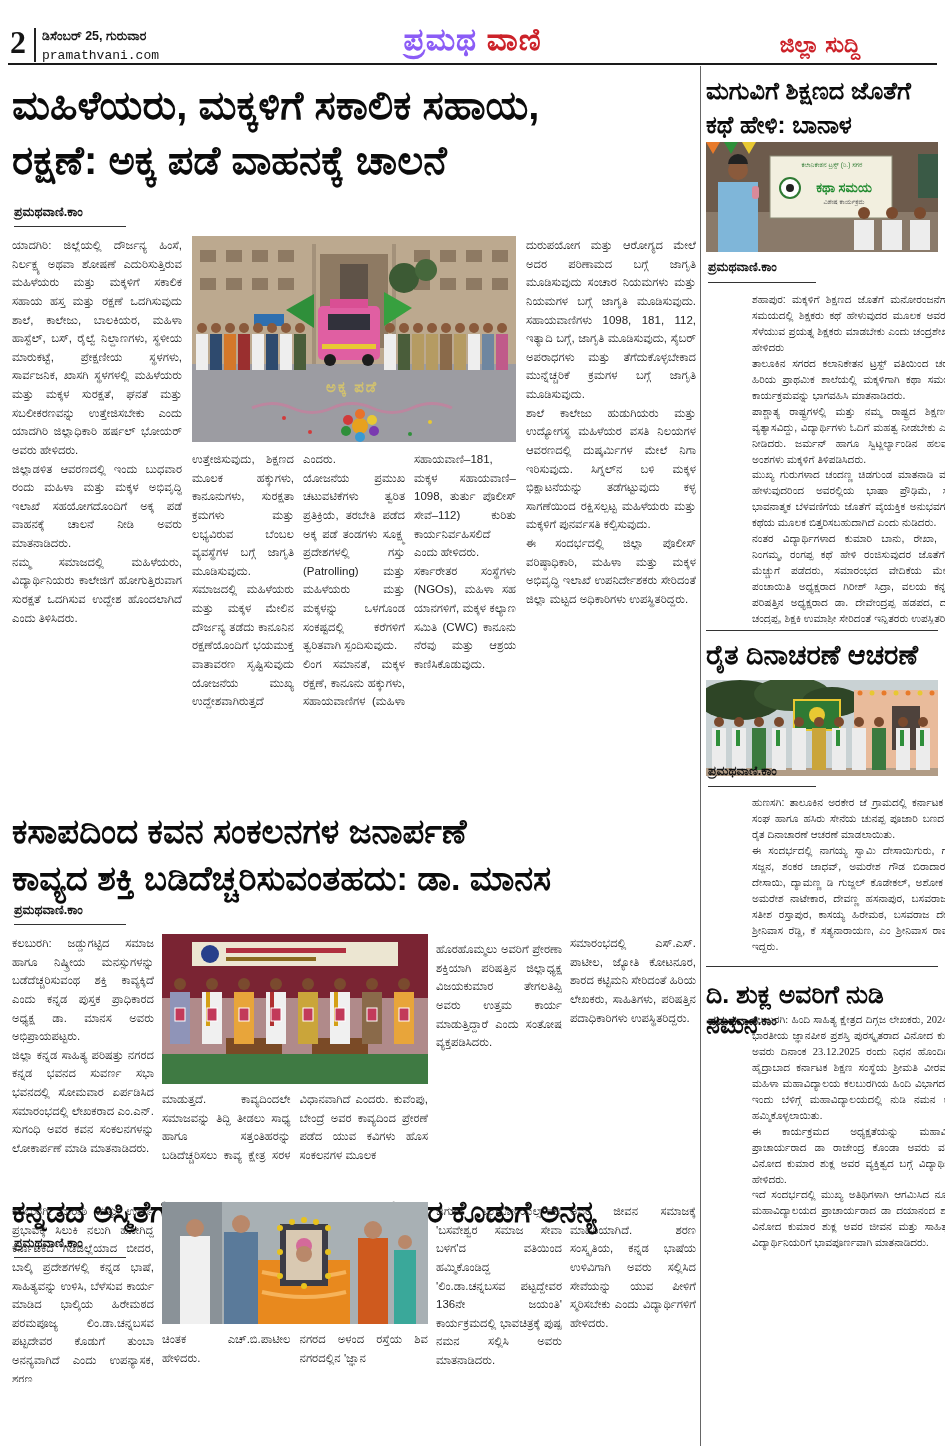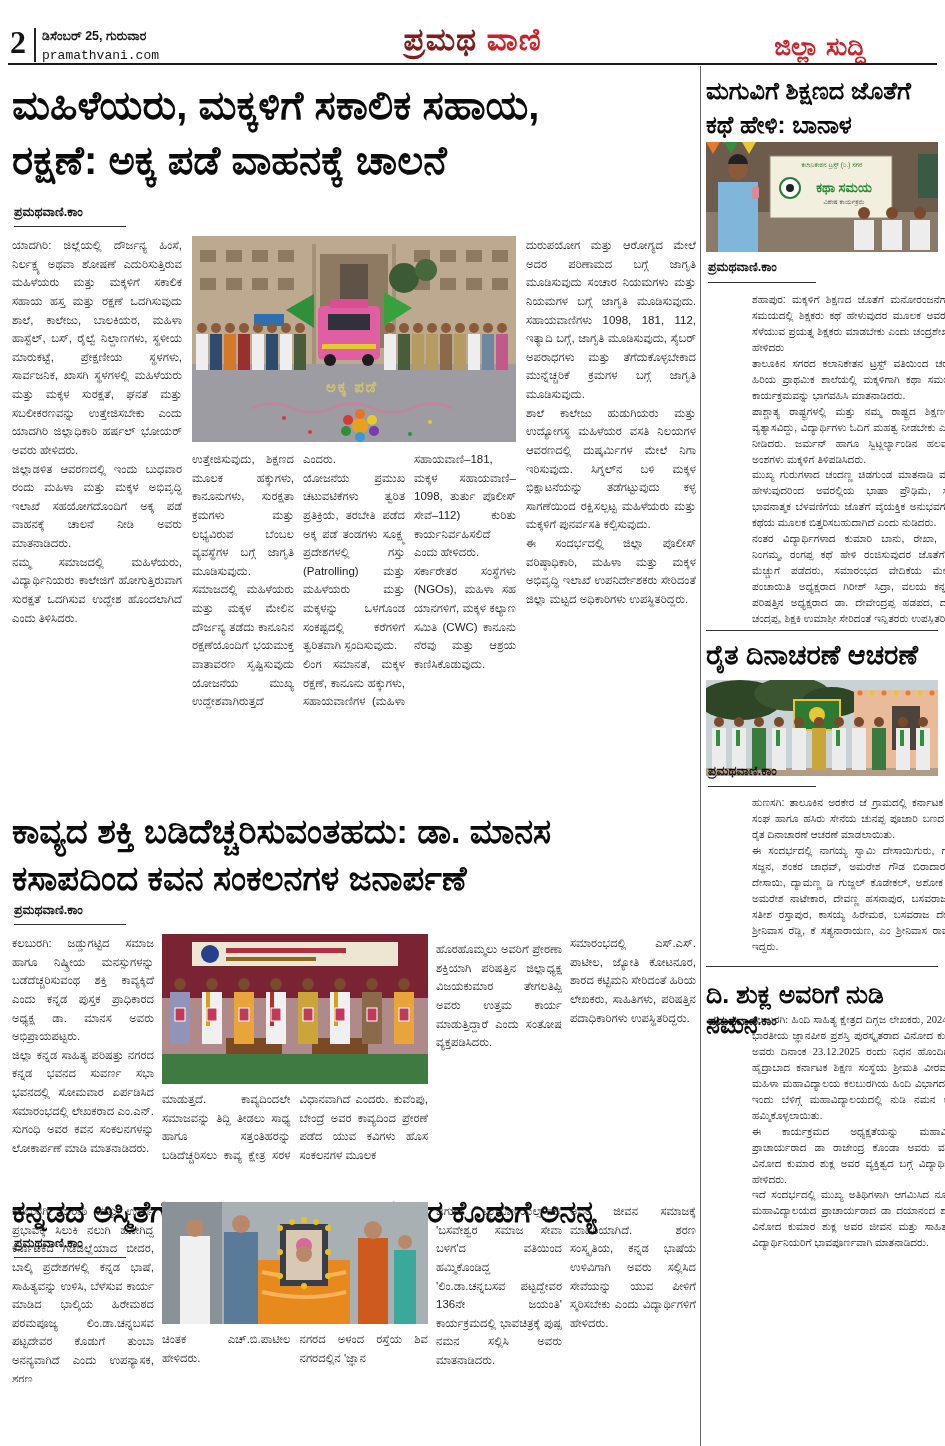--- a/index.html
+++ b/index.html
@@ -8,23 +8,23 @@
     position:relative; background:#ffffff; overflow:hidden;
     font-family:"Liberation Sans","DejaVu Sans",sans-serif; color:#151515;
   }
   .abs { position:absolute; }
   
   .page-num { left:10px; top:24px; font-size:32px; font-weight:bold; font-family:"Liberation Serif","DejaVu Serif",serif; }
   .hdr-bar { left:34px; top:28px; width:2px; height:34px; background:#222; }
   .hdr-date { left:42px; top:29px; font-size:12.5px; font-weight:bold;text-align:right; }
   .hdr-url  { left:42px; top:48px; font-size:13px;font-family:Liberation Mono, monospace; }
   .masthead { left:0; top:22px; width:945px; text-align:center; font-size:31px; font-weight:bold; letter-spacing:1px; }
-  .mast-blue { color:#7f1d1d;margin-top:12px; }
+  .mast-blue { color:#8b5cf6;margin-top:12px; }
   .mast-red  { color:#cc2229; }
-  .section-label { left:700px; top:32px; width:240px; text-align:center; font-size:25px; font-weight:bold; color:#cc2229; }
+  .section-label { left:700px; top:32px; width:240px; text-align:center; font-size:22px; font-weight:bold; color:#cc2229; }
   .hdr-rule { left:8px; top:63px; width:929px; height:2px; background:#1a1a1a; }
   .v-divider { left:700px; top:66px; width:1px; height:1380px; background:#666; }
 
   
   .headline { font-weight:bold; color:#0c0c0c; }
   .byline { font-size:12.5px; font-weight:bold; color:#111; }
   .byline-rule { height:1px; background:#333; }
   .bt { font-size:11.5px; line-height:1.62; text-align:justify; white-space:pre-line; color:#1d1d1d; overflow:hidden; }
   .sbt { font-size:10.5px; line-height:1.52; text-align:justify; white-space:pre-line; color:#1d1d1d; overflow:hidden;margin-left:46px; }
   .photo { display:block; }
@@ -194,22 +194,22 @@
 ಯೋಜನೆಯ ಪ್ರಮುಖ ಚಟುವಟಿಕೆಗಳು ತ್ವರಿತ ಪ್ರತಿಕ್ರಿಯೆ, ತರಬೇತಿ ಪಡೆದ ಅಕ್ಕ ಪಡೆ ತಂಡಗಳು ಸೂಕ್ಷ್ಮ ಪ್ರದೇಶಗಳಲ್ಲಿ ಗಸ್ತು (Patrolling) ಮತ್ತು ಮಹಿಳೆಯರು ಮತ್ತು ಮಕ್ಕಳನ್ನು ಒಳಗೊಂಡ ಸಂಕಷ್ಟದಲ್ಲಿ ಕರೆಗಳಿಗೆ ತ್ವರಿತವಾಗಿ ಸ್ಪಂದಿಸುವುದು.
 ಲಿಂಗ ಸಮಾನತೆ, ಮಕ್ಕಳ ರಕ್ಷಣೆ, ಕಾನೂನು ಹಕ್ಕುಗಳು, ಸಹಾಯವಾಣಿಗಳ (ಮಹಿಳಾ ಸಹಾಯವಾಣಿ–181, ಮಕ್ಕಳ ಸಹಾಯವಾಣಿ–1098, ತುರ್ತು ಪೊಲೀಸ್ ಸೇವೆ–112) ಕುರಿತು ಕಾರ್ಯನಿರ್ವಹಿಸಲಿದೆ ಎಂದು ಹೇಳಿದರು.
 ಸರ್ಕಾರೇತರ ಸಂಸ್ಥೆಗಳು (NGOs), ಮಹಿಳಾ ಸಹ ಯಾನಗಳಿಗೆ, ಮಕ್ಕಳ ಕಲ್ಯಾಣ ಸಮಿತಿ (CWC) ಕಾನೂನು ನೆರವು ಮತ್ತು ಆಶ್ರಯ ಕಾಣಿಸಿಕೊಡುವುದು.</div>
   </div>
   <div class="a1-col bt">ದುರುಪಯೋಗ ಮತ್ತು ಆರೋಗ್ಯದ ಮೇಲೆ ಅದರ ಪರಿಣಾಮದ ಬಗ್ಗೆ ಜಾಗೃತಿ ಮೂಡಿಸುವುದು ಸಂಚಾರ ನಿಯಮಗಳು ಮತ್ತು ನಿಯಮಗಳ ಬಗ್ಗೆ ಜಾಗೃತಿ ಮೂಡಿಸುವುದು. ಸಹಾಯವಾಣಿಗಳು 1098, 181, 112, ಇತ್ಯಾದಿ ಬಗ್ಗೆ, ಜಾಗೃತಿ ಮೂಡಿಸುವುದು, ಸೈಬರ್ ಅಪರಾಧಗಳು ಮತ್ತು ತೆಗೆದುಕೊಳ್ಳಬೇಕಾದ ಮುನ್ನೆಚ್ಚರಿಕೆ ಕ್ರಮಗಳ ಬಗ್ಗೆ ಜಾಗೃತಿ ಮೂಡಿಸುವುದು.
 ಶಾಲೆ ಕಾಲೇಜು ಹುಡುಗಿಯರು ಮತ್ತು ಉದ್ಯೋಗಸ್ಥ ಮಹಿಳೆಯರ ವಸತಿ ನಿಲಯಗಳ ಆವರಣದಲ್ಲಿ ದುಷ್ಕರ್ಮಿಗಳ ಮೇಲೆ ನಿಗಾ ಇರಿಸುವುದು. ಸಿಗ್ನಲ್‌ನ ಬಳಿ ಮಕ್ಕಳ ಭಿಕ್ಷಾಟನೆಯನ್ನು ತಡೆಗಟ್ಟುವುದು ಕಳ್ಳ ಸಾಗಣೆಯಿಂದ ರಕ್ಷಿಸಲ್ಪಟ್ಟ ಮಹಿಳೆಯರು ಮತ್ತು ಮಕ್ಕಳಿಗೆ ಪುನರ್ವಸತಿ ಕಲ್ಪಿಸುವುದು.
 ಈ ಸಂದರ್ಭದಲ್ಲಿ ಜಿಲ್ಲಾ ಪೊಲೀಸ್ ವರಿಷ್ಠಾಧಿಕಾರಿ, ಮಹಿಳಾ ಮತ್ತು ಮಕ್ಕಳ ಅಭಿವೃದ್ಧಿ ಇಲಾಖೆ ಉಪನಿರ್ದೇಶಕರು ಸೇರಿದಂತೆ ಜಿಲ್ಲಾ ಮಟ್ಟದ ಅಧಿಕಾರಿಗಳು ಉಪಸ್ಥಿತರಿದ್ದರು.</div>
 </div>
 
 <div class="abs a2-h headline">
+  <div>ಕಸಾಪದಿಂದ ಕವನ ಸಂಕಲನಗಳ ಜನಾರ್ಪಣೆ</div>
   <div>ಕಾವ್ಯದ ಶಕ್ತಿ ಬಡಿದೆಚ್ಚರಿಸುವಂತಹದು: ಡಾ. ಮಾನಸ</div>
-  <div>ಕಸಾಪದಿಂದ ಕವನ ಸಂಕಲನಗಳ ಜನಾರ್ಪಣೆ</div>
 </div>
 <div class="abs a2-byline byline">ಪ್ರಮಥವಾಣಿ.ಕಾಂ</div>
 <div class="abs a2-byline-rule byline-rule"></div>
 
 <div class="abs a2-body">
   <div class="a2-col1 bt">ಕಲಬುರಗಿ: ಜಡ್ಡುಗಟ್ಟಿದ ಸಮಾಜ ಹಾಗೂ ನಿಷ್ಕ್ರೀಯ ಮನಸ್ಸುಗಳನ್ನು ಬಡೆದೆಚ್ಚರಿಸುವಂಥ ಶಕ್ತಿ ಕಾವ್ಯಕ್ಕಿದೆ ಎಂದು ಕನ್ನಡ ಪುಸ್ತಕ ಪ್ರಾಧಿಕಾರದ ಅಧ್ಯಕ್ಷ ಡಾ. ಮಾನಸ ಅವರು ಅಭಿಪ್ರಾಯಪಟ್ಟರು.
 ಜಿಲ್ಲಾ ಕನ್ನಡ ಸಾಹಿತ್ಯ ಪರಿಷತ್ತು ನಗರದ ಕನ್ನಡ ಭವನದ ಸುವರ್ಣ ಸಭಾ ಭವನದಲ್ಲಿ ಸೋಮವಾರ ಏರ್ಪಡಿಸಿದ ಸಮಾರಂಭದಲ್ಲಿ ಲೇಖಕರಾದ ಎಂ.ಎನ್. ಸುಗಂಧಿ ಅವರ ಕವನ ಸಂಕಲನಗಳನ್ನು ಲೋಕಾರ್ಪಣೆ ಮಾಡಿ ಮಾತನಾಡಿದರು.</div>
   <div class="a2-mid">
     <svg class="photo" width="266" height="150" viewBox="0 0 266 150" style="margin-bottom:6px">
       <rect width="266" height="150" fill="#b08a8a"></rect>

